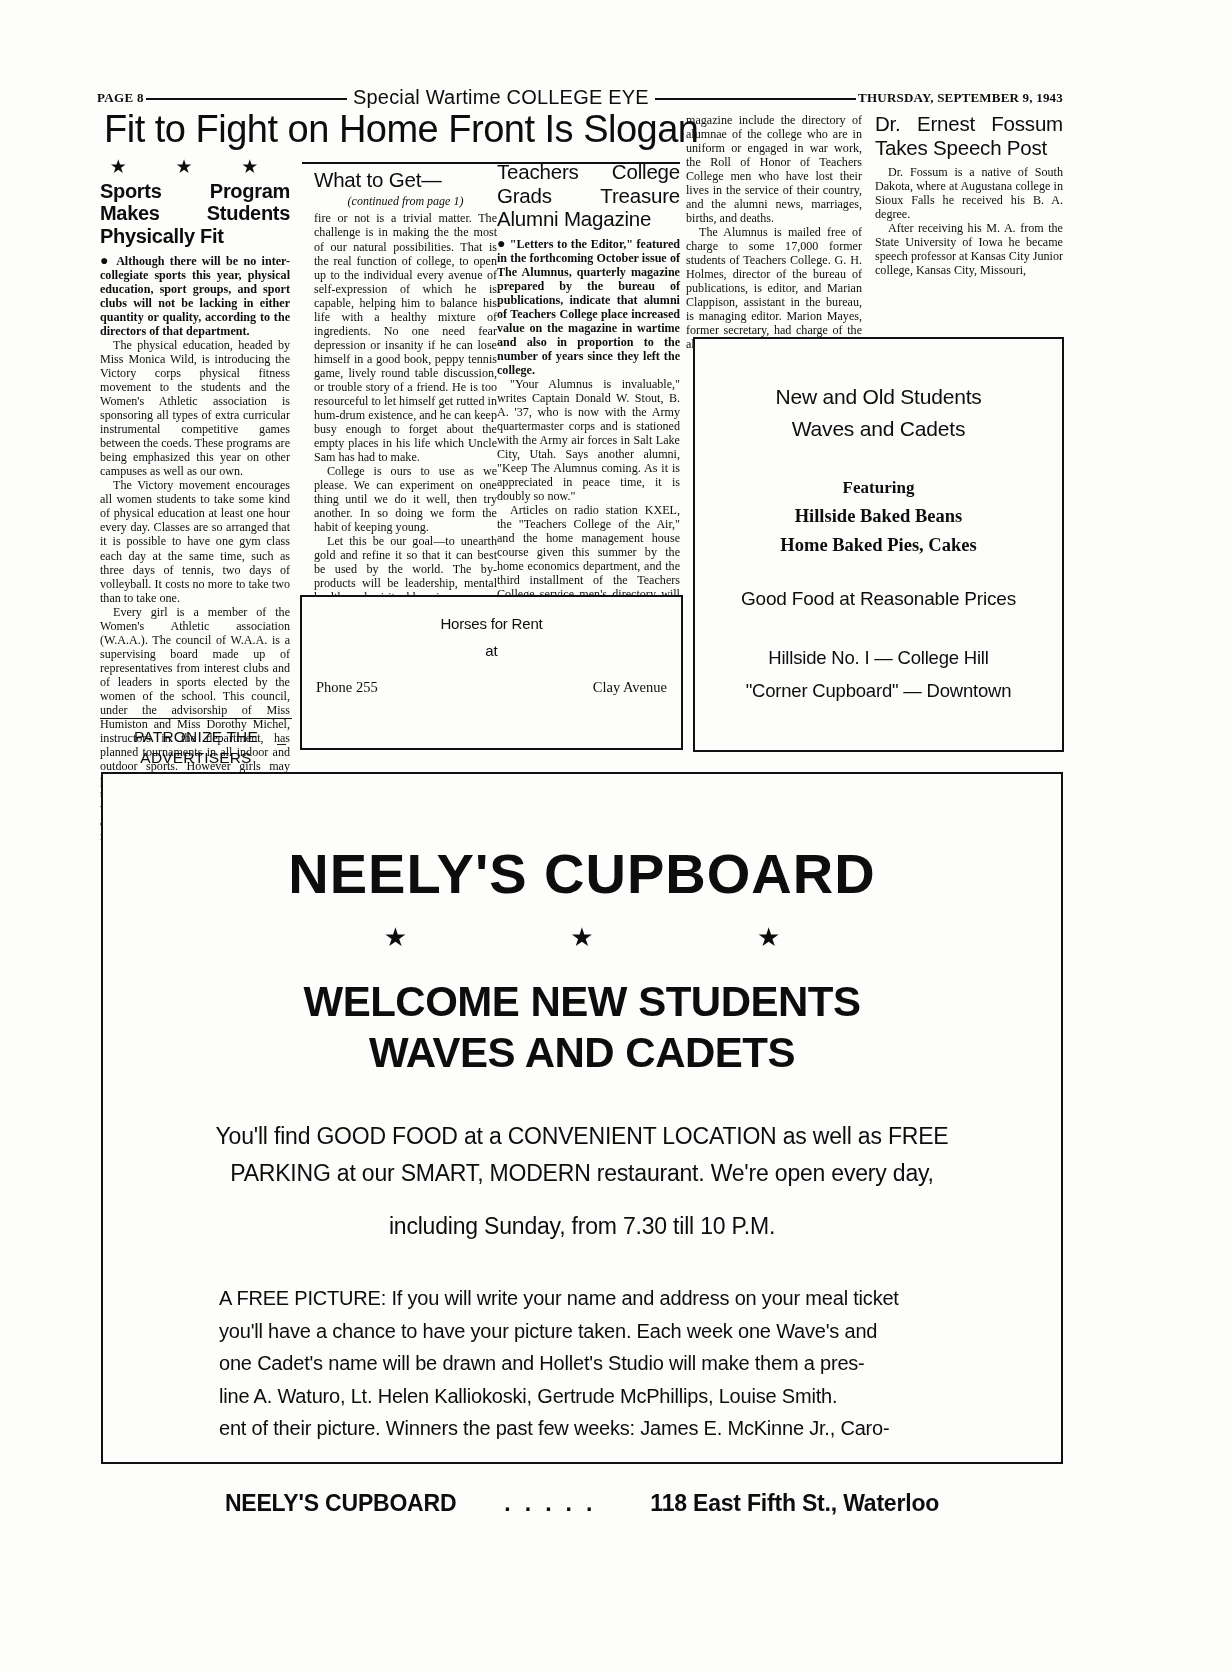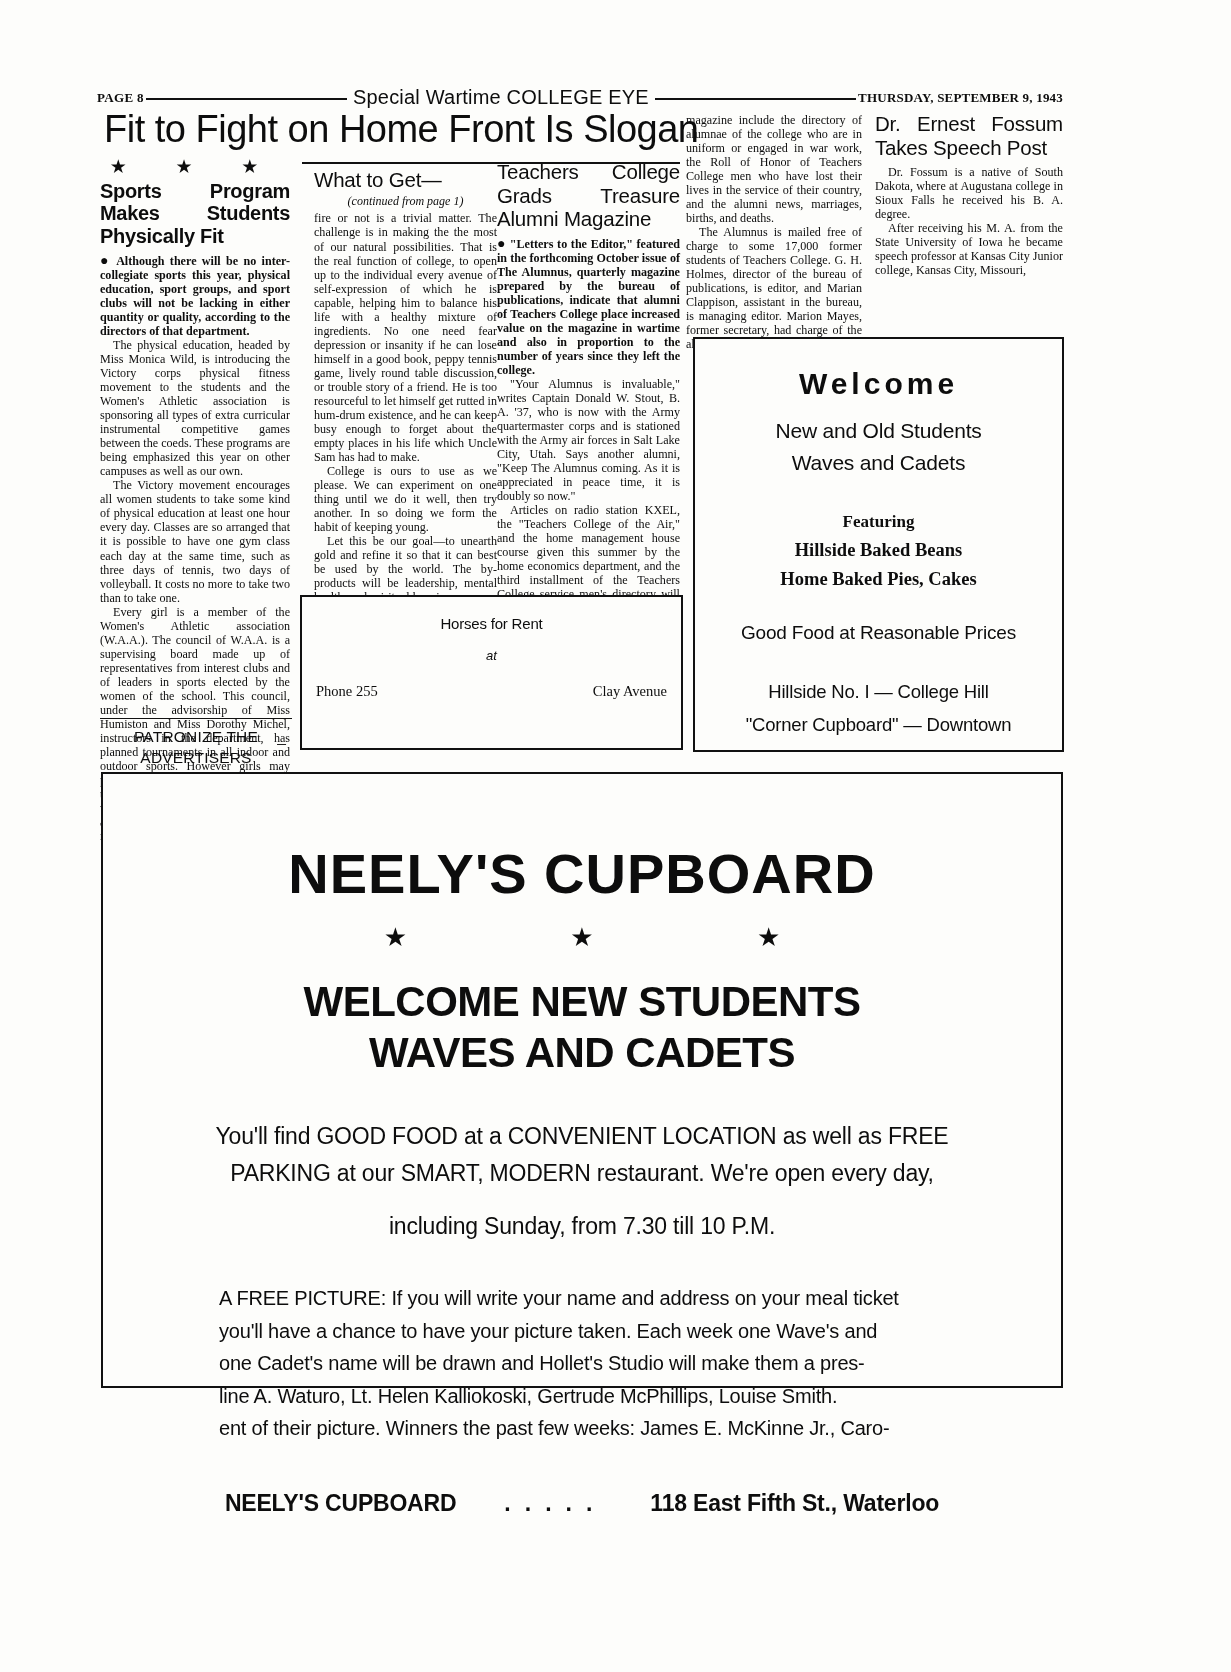--- a/index.html
+++ b/index.html
@@ -174,21 +174,21 @@
     top: 595px;
     width: 383px;
     height: 155px;
   }
   #box-horses .inner {
     padding: 18px 16px 8px 16px;
     text-align: center;
     font-family: "Liberation Sans", sans-serif;
   }
   .horses-l1 { font-size: 15px; letter-spacing: -0.2px; }
-  .horses-l2 { font-size: 13px; margin-top: 16px; font-style: italic; }
+  .horses-l2 { font-size: 15px; margin-top: 10px; }
   .horses-l3 { font-size: 26px; margin-top: 6px; letter-spacing: -0.4px; }
   .horses-foot {
     display: flex;
     justify-content: space-between;
     font-family: "Liberation Serif", serif;
     font-size: 14.5px;
     padding: 12px 14px 0 14px;
   }
 
   
@@ -237,21 +237,21 @@
     margin-top: 34px;
     line-height: 1.5;
     letter-spacing: -0.2px;
   }
 
   
   #box-neely {
     left: 101px;
     top: 772px;
     width: 962px;
-    height: 616px;
+    height: 692px;
     border: 2.5px solid #111;
   }
   #box-neely .inner {
     padding: 0 36px;
     text-align: center;
     font-family: "Liberation Sans", sans-serif;
   }
   .n-title {
     font-family: "Liberation Sans", sans-serif;
     font-weight: bold;
@@ -376,21 +376,20 @@
       <div class="horses-l2">at</div>
     </div>
     <div class="horses-foot">
       <span>Phone 255</span>
       <span>Clay Avenue</span>
     </div>
   </div>
 
   <div class="box" id="box-welcome">
     <div class="inner">
-      <div class="w-title">Welcome</div>
       <div class="w-sub">New and Old Students</div>
       <div class="w-sub" style="margin-top:4px;">Waves and Cadets</div>
       <div class="w-feature">Featuring</div>
       <div class="w-item">Hillside Baked Beans</div>
       <div class="w-item">Home Baked Pies, Cakes</div>
       <div class="w-good">Good Food at Reasonable Prices</div>
       <div class="w-addr">Hillside No. I — College Hill</div>
       <div class="w-addr" style="margin-top:6px;">"Corner Cupboard" — Downtown</div>
     </div>
   </div>

